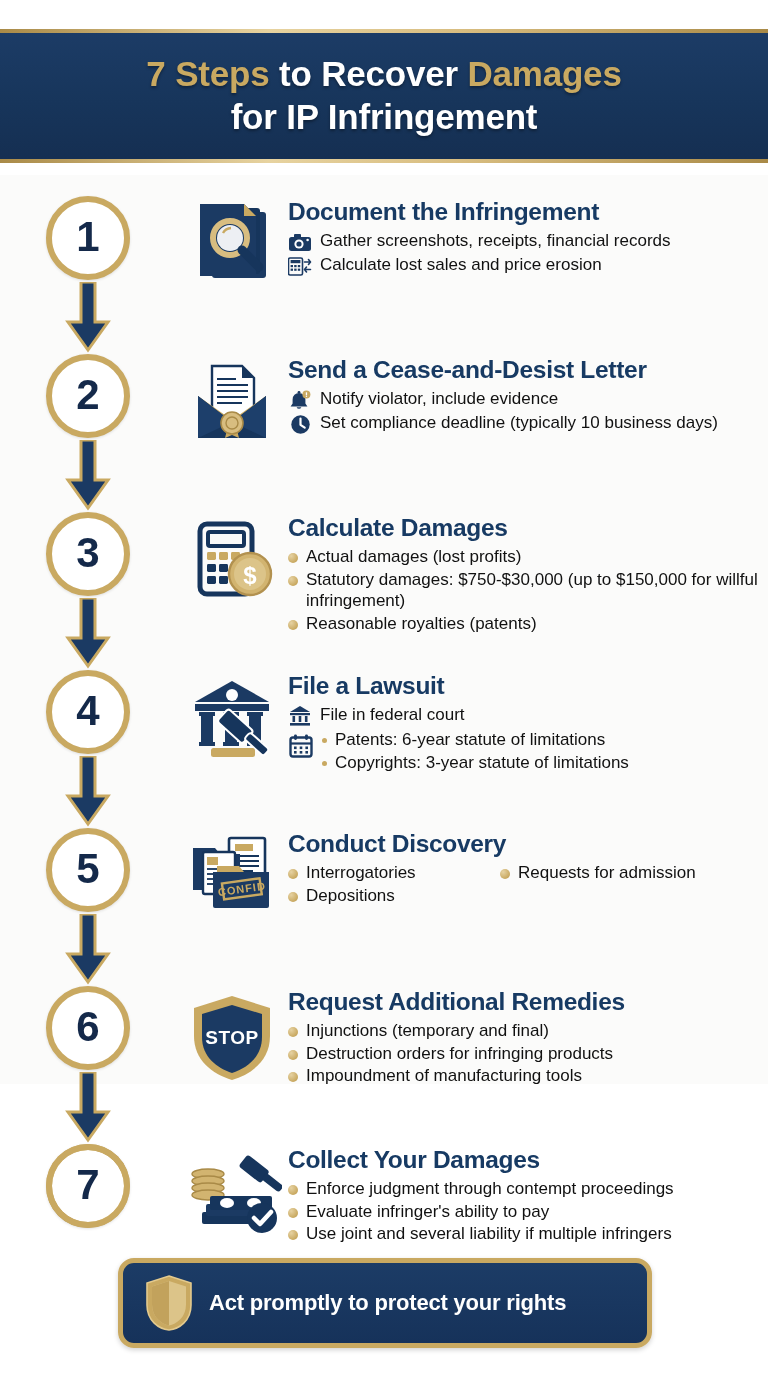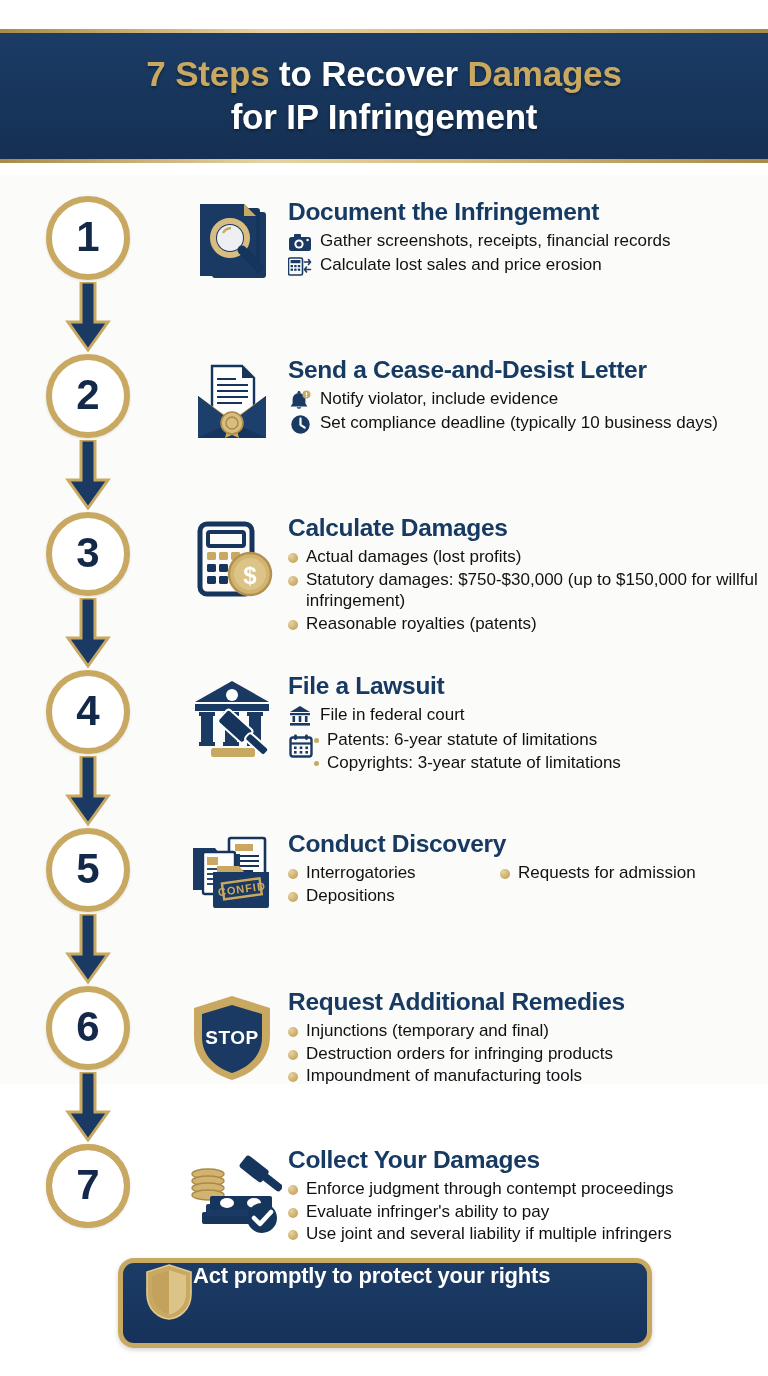--- a/index.html
+++ b/index.html
@@ -182,36 +182,37 @@
   .two-col {
     display: flex;
     gap: 14px;
   }
   .two-col .col { flex: 1 1 50%; }
   .two-col .col.wide { flex: 0 0 198px; }
 
   .subgroup {
     display: flex;
     align-items: flex-start;
-    gap: 0;
+    gap: 8px;
   }
   .subgroup .sublist { flex: 1 1 auto; }
 
   
   .footer {
     position: absolute;
     left: 118px;
     top: 1258px;
     width: 534px;
     height: 90px;
     background: linear-gradient(180deg, #1c3c66 0%, #16325a 100%);
     border: 5px solid #c9a961;
     border-radius: 16px;
     display: flex;
-    gap: 0;
+    align-items: center;
+    gap: 16px;
     padding: 0 22px;
     box-shadow: 0 2px 5px rgba(0,0,0,0.18);
   }
   .footer-text {
     font-size: 22px;
     font-weight: bold;
     line-height: 1.2;
     color: #ffffff;
     letter-spacing: -0.2px;
   }

